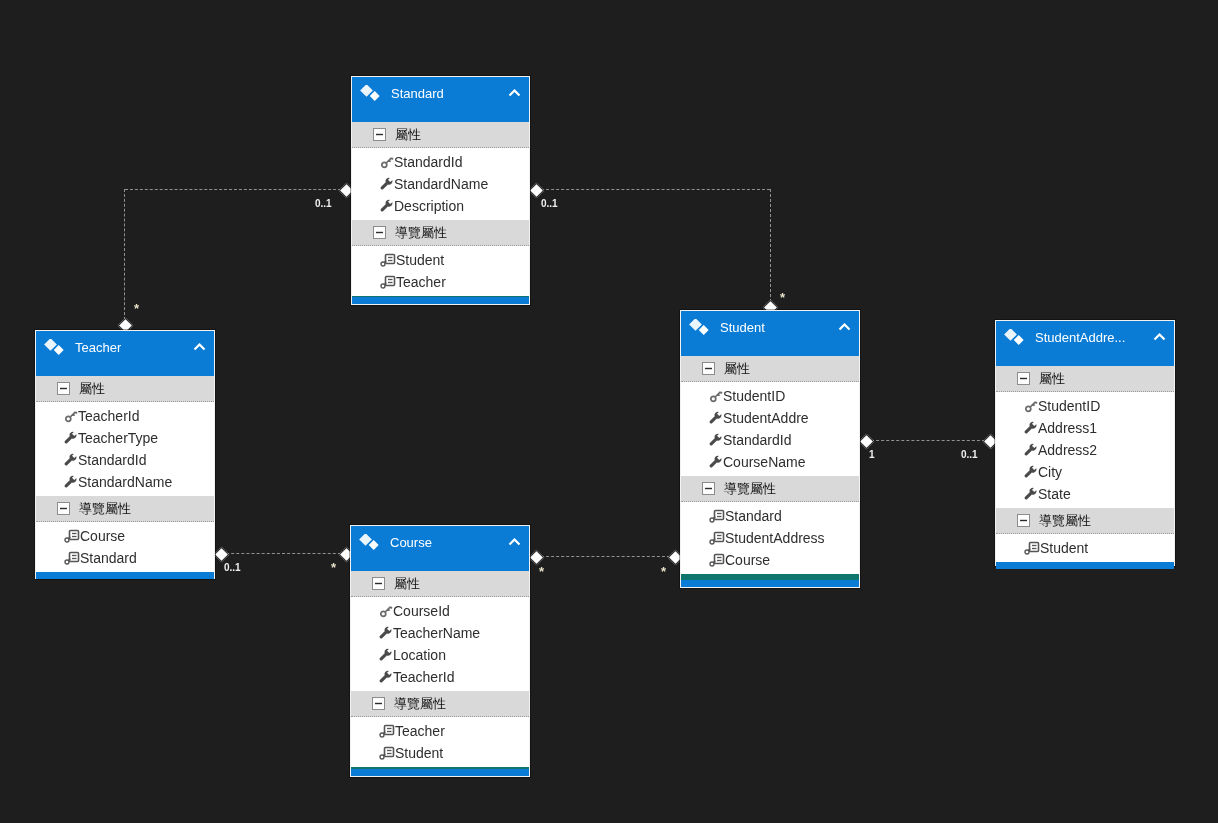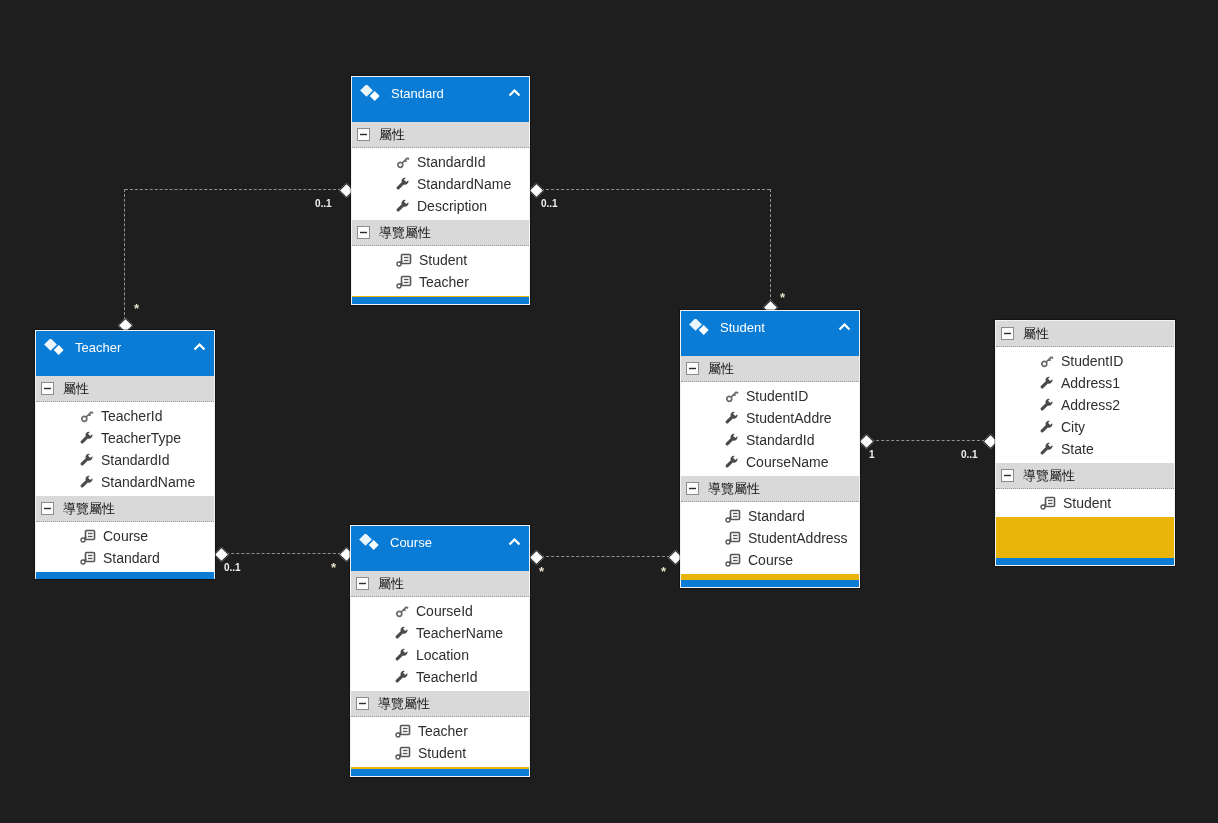--- a/index.html
+++ b/index.html
@@ -4,21 +4,21 @@
 <style>
   html,body{margin:0;padding:0;}
   body{
     width:1218px;height:823px;overflow:hidden;position:relative;
     background:#1e1e1e;
     font-family:"Liberation Sans", sans-serif;
   }
   
   .entity{
     position:absolute;
-    background:#eab308;
+    background:#0f766e;
     border:1px solid #f2f2f2;
     box-sizing:border-box;
     display:flex;flex-direction:column;
     box-shadow:0 0 0 1px rgba(0,0,0,0.35);
   }
   .entity-header{
     background:#0a7cd6;
     height:45px;flex:0 0 45px;
     display:flex;align-items:flex-start;
     padding:8px 8px 0 8px;box-sizing:border-box;gap:9px;
@@ -26,28 +26,28 @@
   }
   .ent-title{
     color:#ffffff;font-size:13px;line-height:18px;
     white-space:nowrap;overflow:hidden;
   }
   .chev{margin-left:auto;margin-top:4px;}
   .section{
     background:#d9d9d9;
     height:25px;flex:0 0 25px;
     display:flex;align-items:center;gap:9px;
-    padding:0 0 0 5px;
+    padding:0 0 0 21px;
     border-bottom:1px dotted #9b9b9b;
     font-size:13px;color:#111111;
   }
   .rows{background:#ffffff;padding:3px 0 3px 0;}
   .row{
-    height:22px;display:flex;align-items:center;gap:7px;
-    padding-left:44px;font-size:14px;color:#2e2e2e;white-space:nowrap;
+    height:22px;display:flex;align-items:center;
+    padding-left:28px;font-size:14px;color:#2e2e2e;white-space:nowrap;
   }
   .entity-footer{
     background:#0a7cd6;height:7px;flex:0 0 7px;margin-top:auto;
   }
   
   .e-standard{left:351px;top:76px;width:179px;height:229px;}
   .e-teacher{left:35px;top:330px;width:180px;height:249px;}
   .e-student{left:680px;top:310px;width:180px;height:278px;}
   .e-studentaddress{left:995px;top:320px;width:180px;height:246px;}
   .e-course{left:350px;top:525px;width:180px;height:252px;}
@@ -396,20 +396,34 @@
             <path d="M4.4 9.6 L6.3 7.7" stroke="#555" stroke-width="1.4"></path>
           </svg>
       </span>
       <span>Course</span>
     </div>
   </div>
   <div class="entity-footer"></div>
 </div>
 
 <div class="entity e-studentaddress">
+  <div class="entity-header">
+    <span class="ic">
+      <svg width="22" height="18" viewBox="0 0 22 18">
+          <rect x="2" y="1" width="9" height="9" transform="rotate(45 6.5 5.5)" fill="#fff" opacity="0.92"></rect>
+          <rect x="11.2" y="7.5" width="7" height="7" transform="rotate(45 14.7 11)" fill="#fff"></rect>
+        </svg>
+    </span>
+    <span class="ent-title">StudentAddre...</span>
+    <span class="ic chev">
+      <svg width="13" height="8" viewBox="0 0 13 8">
+          <polyline points="1.5,6.5 6.5,1.5 11.5,6.5" stroke="#fff" stroke-width="2.2" fill="none"></polyline>
+        </svg>
+    </span>
+  </div>
   <div class="section">
     <span class="ic">
       <svg width="13" height="13" viewBox="0 0 13 13">
           <rect x="0.5" y="0.5" width="12" height="12" fill="#fdfdfd" stroke="#8c8c8c"></rect>
           <line x1="3" y1="6.5" x2="10" y2="6.5" stroke="#2b2b2b" stroke-width="1.4"></line>
         </svg>
     </span>
     <span>屬性</span>
   </div>
   <div class="rows">

